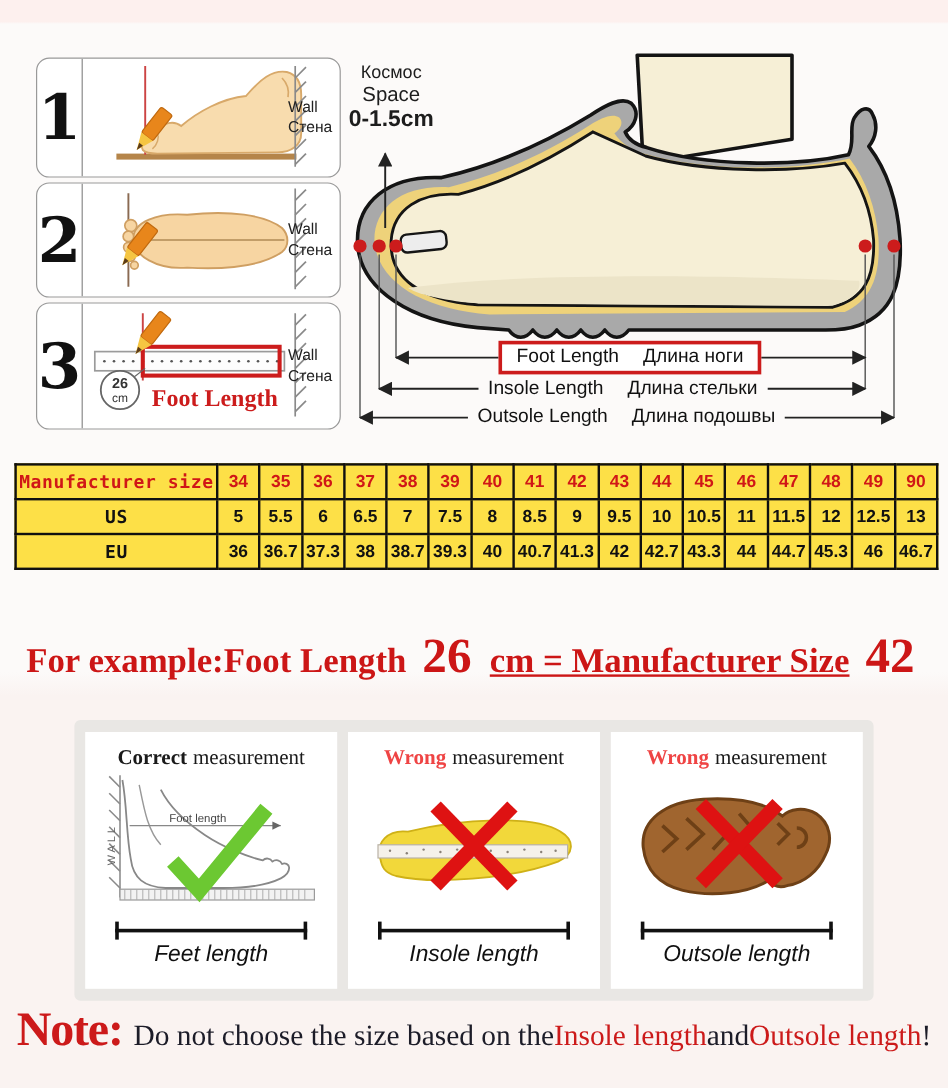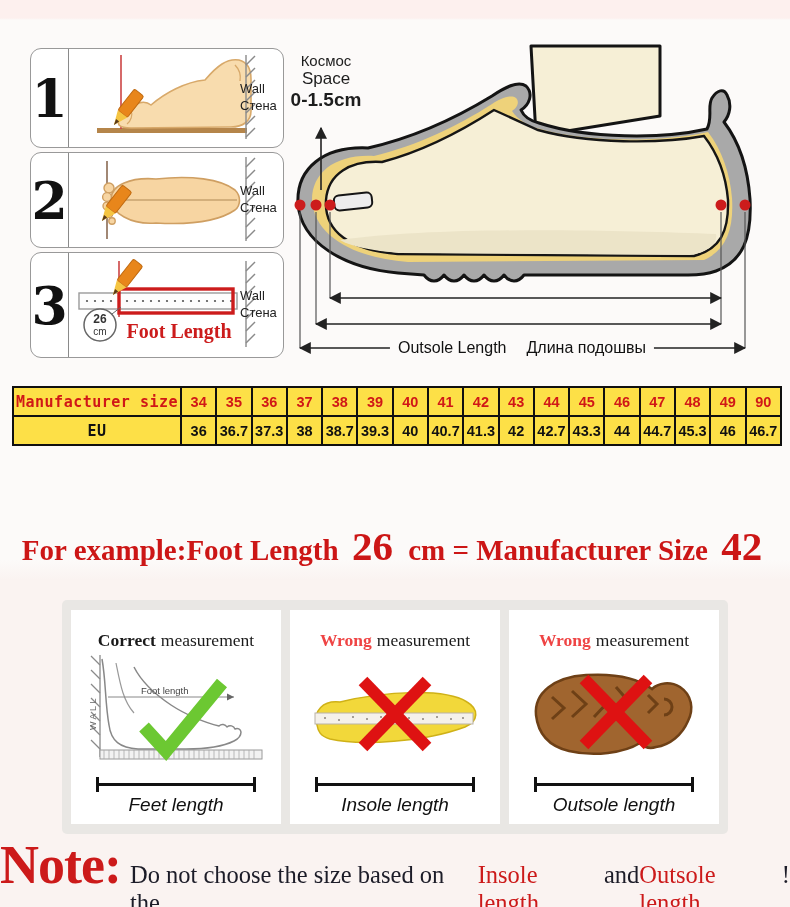--- a/index.html
+++ b/index.html
@@ -36,38 +36,38 @@
   table.size { position:absolute; left:12px; top:386px; width:770px;
     border-collapse:collapse; table-layout:fixed; background:#fde047; }
   table.size td { border:2px solid #101010; text-align:center; height:29px;
     font-size:14.5px; font-weight:bold; color:#111; padding:0 1px; }
   table.size td.lab { width:168px; font-family:"DejaVu Sans Mono", monospace; font-size:15px; letter-spacing:.5px; }
   table.size .red { color:#d01717; }
   
   .example { position:absolute; top:522px; left:0; width:790px; text-align:center;
     font-family:"Liberation Serif", serif; font-weight:bold; color:#cc1616; font-size:29px; }
   .example .big { font-size:41px; margin:0 6px; }
-  .example .mid { margin-left:2px; }
+  .example .mid { margin-left:2px;text-decoration:underline; }
   
   .gray-box { position:absolute; left:62px; top:600px; width:666px; height:234px;
     background:#e9e7e4; border-radius:5px; padding:10px 9px; display:flex; gap:9px; }
-  .panel { flex:1; background:#fff; display:flex; flex-direction:column; align-items:center;justify-content:center; }
+  .panel { flex:1; background:#fff; display:flex; flex-direction:column; align-items:center; }
   .panel-title { margin-top:11px; font-family:"Liberation Serif", serif; font-size:17.5px; color:#1a1a1a; }
   .panel-title .w1 { font-weight:bold; margin-right:5px; }
   .panel.wrong .w1 { color:#ef4444; }
   .panel svg.art { margin-top:2px; }
   .bracket { position:relative; width:160px; height:15px; margin-top:2px; }
   .bracket .bar { position:absolute; left:0; right:0; top:6px; height:3px; background:#111; }
   .bracket::before,.bracket::after { content:""; position:absolute; top:0; width:3px; height:15px; background:#111; }
   .bracket::before { left:0; } .bracket::after { right:0; }
   .caption { font-size:19px; color:#101010; margin-top:2px; font-weight:500;font-style:italic; }
   
   .note { position:absolute; top:834px; left:0; width:790px; display:flex;
     justify-content:center; align-items:baseline; font-family:"Liberation Serif", serif; }
-  .note .head { font-size:54px; font-weight:bold; color:#cc1a1a; margin-right:9px; letter-spacing:-1px; }
+  .note .head { font-size:40px; font-weight:bold; color:#cc1a1a; margin-right:9px; letter-spacing:-1px; }
   .note .seg { font-size:24.5px; color:#1c1c28; }
   .note .redseg { font-size:24.5px; color:#cc1a1a; }
 </style>
 </head>
 <body>
 
 <div class="step-card step-1">
   <div class="step-num">1</div>
   <div class="step-art">
     <svg width="216" height="96" viewBox="0 0 216 96">
@@ -230,20 +230,26 @@
       <line x1="42" y1="256" x2="433" y2="256" marker-start="url(#ah)" marker-end="url(#ah)"></line>
       <line x1="28" y1="282" x2="433" y2="282" marker-start="url(#ah)" marker-end="url(#ah)"></line>
       <line x1="12" y1="306" x2="457" y2="306" marker-start="url(#ah)" marker-end="url(#ah)"></line>
     </g>
   </svg>
   <div class="space-label">
     <div class="ru">Космос</div>
     <div class="en">Space</div>
     <div class="rg">0-1.5cm</div>
   </div>
+  <div class="m-label boxed" style="left:237px; top:256px;">
+    <span class="en">Foot Length</span><span class="ru">Длина ноги</span>
+  </div>
+  <div class="m-label" style="left:231px; top:282px;">
+    <span class="en">Insole Length</span><span class="ru">Длина стельки</span>
+  </div>
   <div class="m-label" style="left:234px; top:306px;">
     <span class="en">Outsole Length</span><span class="ru">Длина подошвы</span>
   </div>
 </div>
 
 <table class="size">
   <tbody>
       <tr>
         <td class="lab red">Manufacturer size</td>
         <td class="red">34</td>
@@ -256,20 +262,40 @@
         <td class="red">41</td>
         <td class="red">42</td>
         <td class="red">43</td>
         <td class="red">44</td>
         <td class="red">45</td>
         <td class="red">46</td>
         <td class="red">47</td>
         <td class="red">48</td>
         <td class="red">49</td>
         <td class="red">90</td>
+      </tr>
+      <tr>
+        <td class="lab">US</td>
+        <td>5</td>
+        <td>5.5</td>
+        <td>6</td>
+        <td>6.5</td>
+        <td>7</td>
+        <td>7.5</td>
+        <td>8</td>
+        <td>8.5</td>
+        <td>9</td>
+        <td>9.5</td>
+        <td>10</td>
+        <td>10.5</td>
+        <td>11</td>
+        <td>11.5</td>
+        <td>12</td>
+        <td>12.5</td>
+        <td>13</td>
       </tr>
       <tr>
         <td class="lab">EU</td>
         <td>36</td>
         <td>36.7</td>
         <td>37.3</td>
         <td>38</td>
         <td>38.7</td>
         <td>39.3</td>
         <td>40</td>

